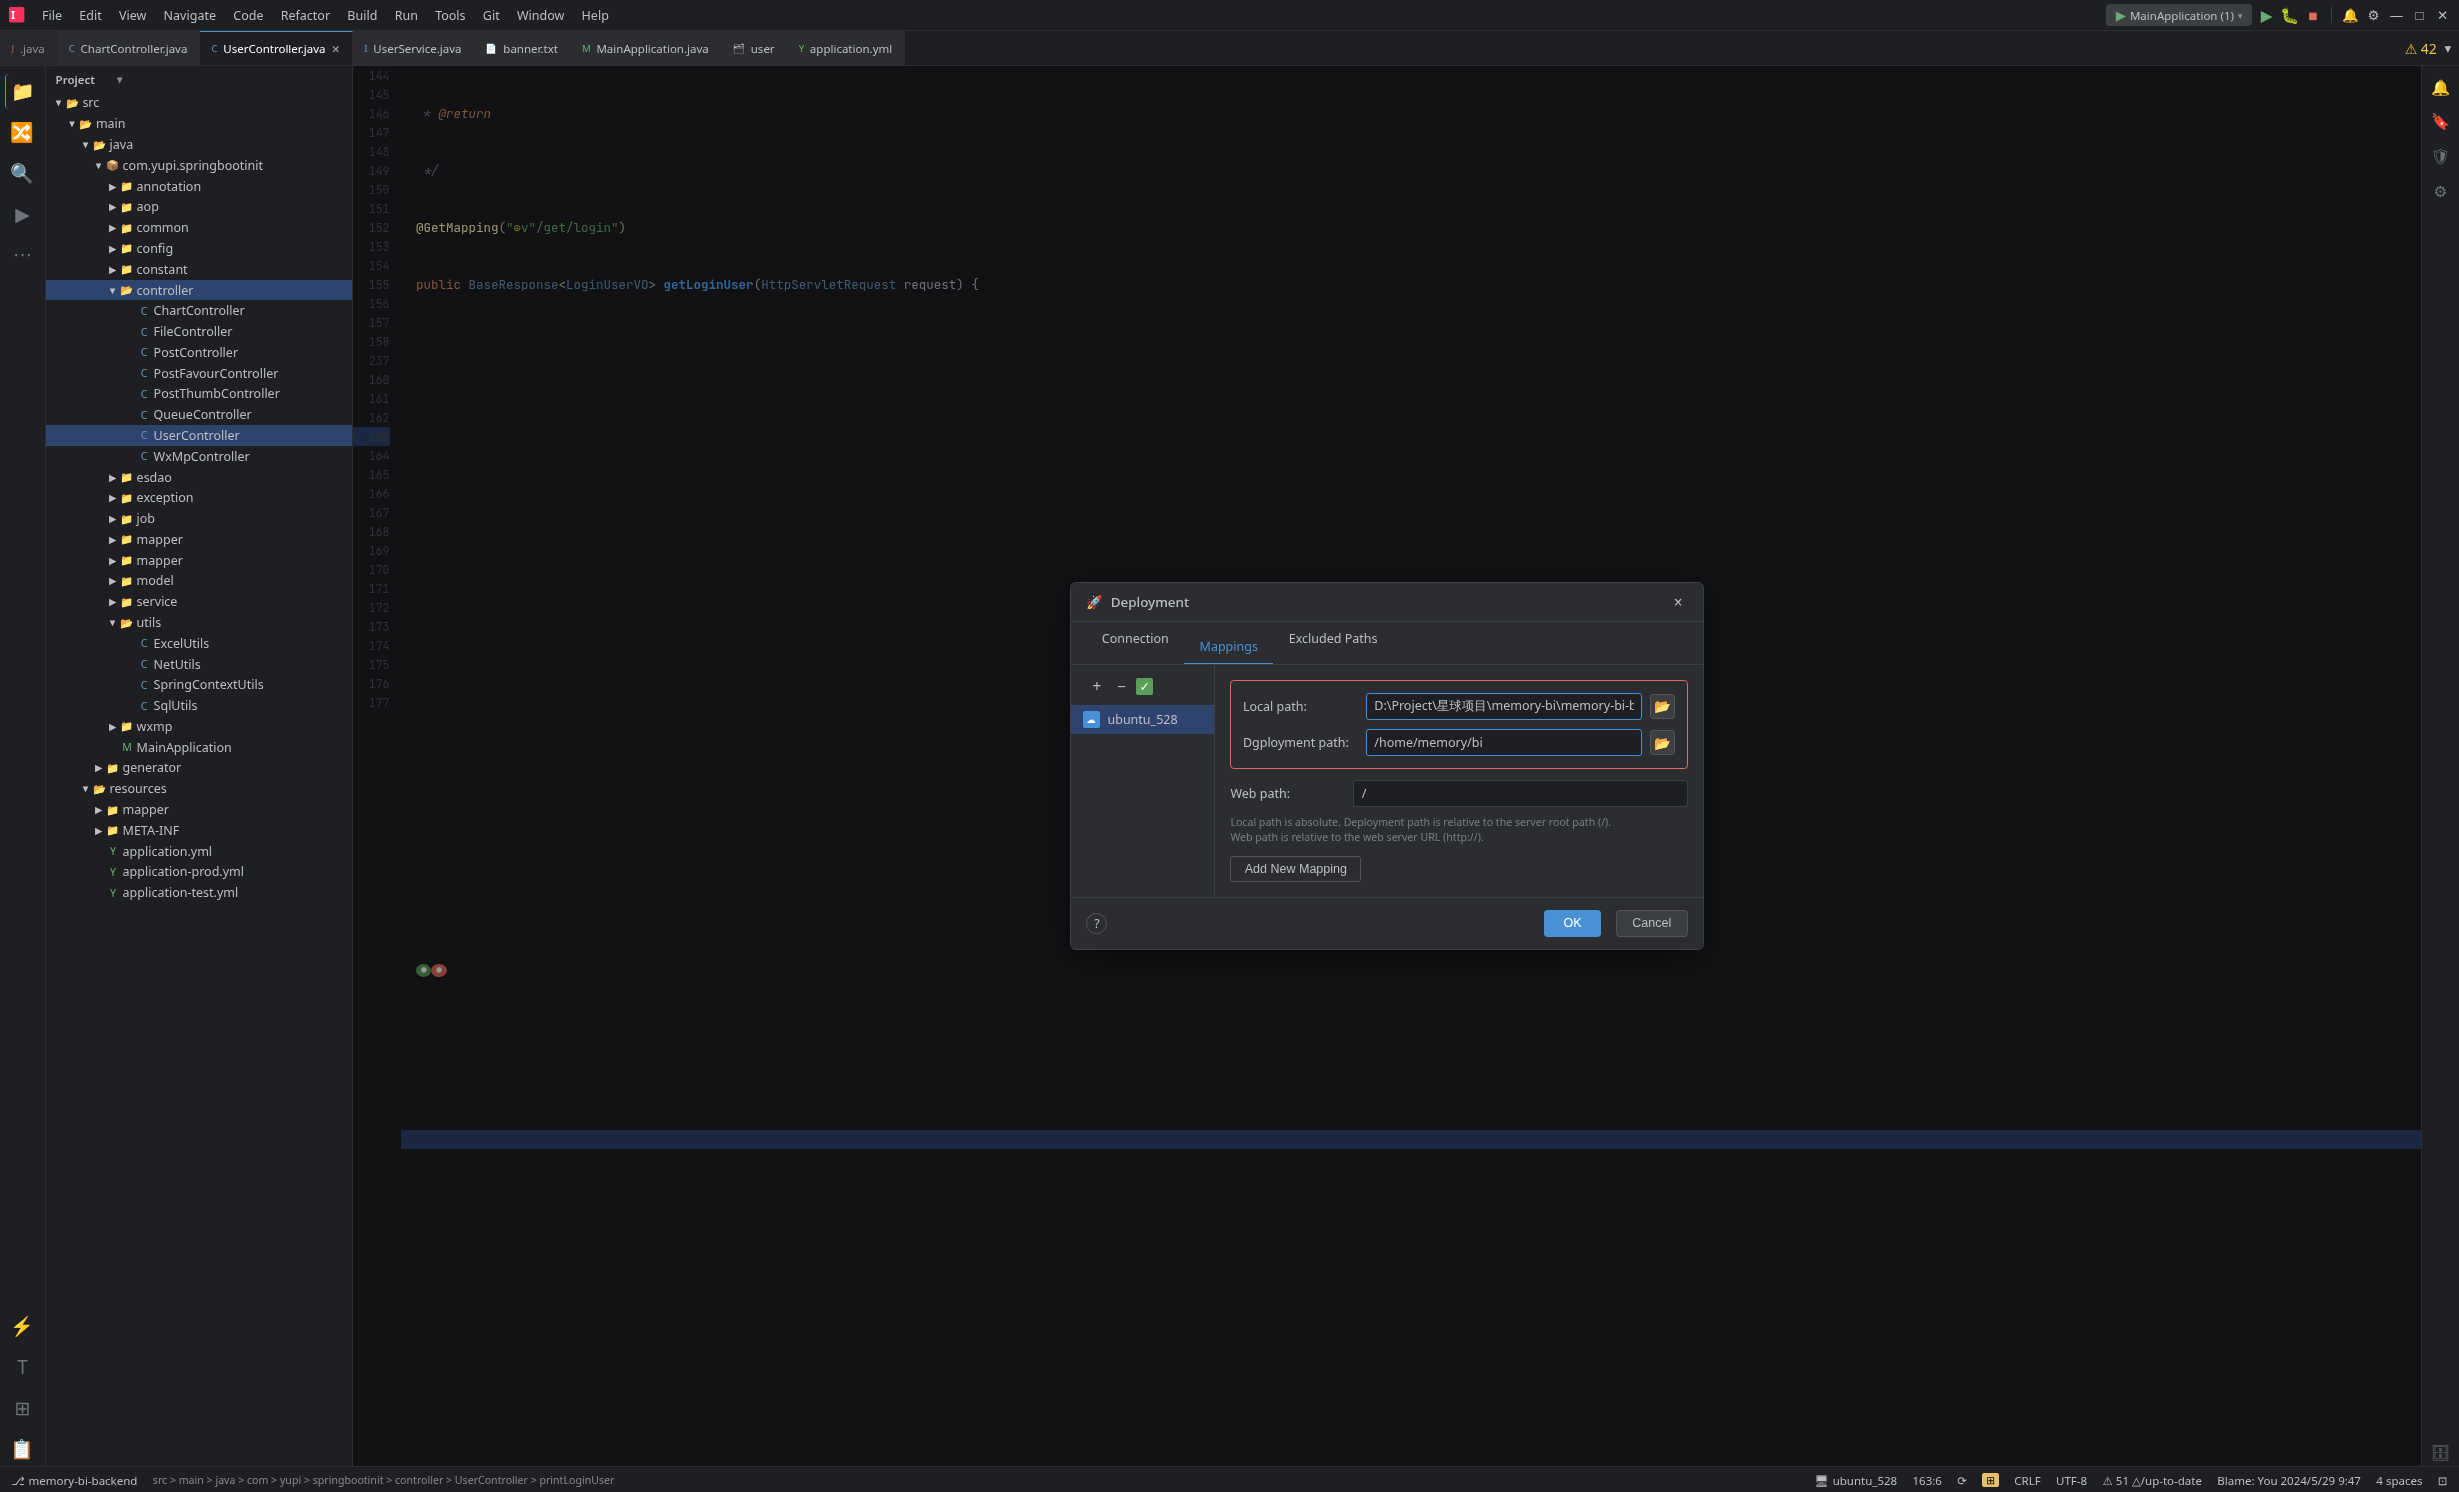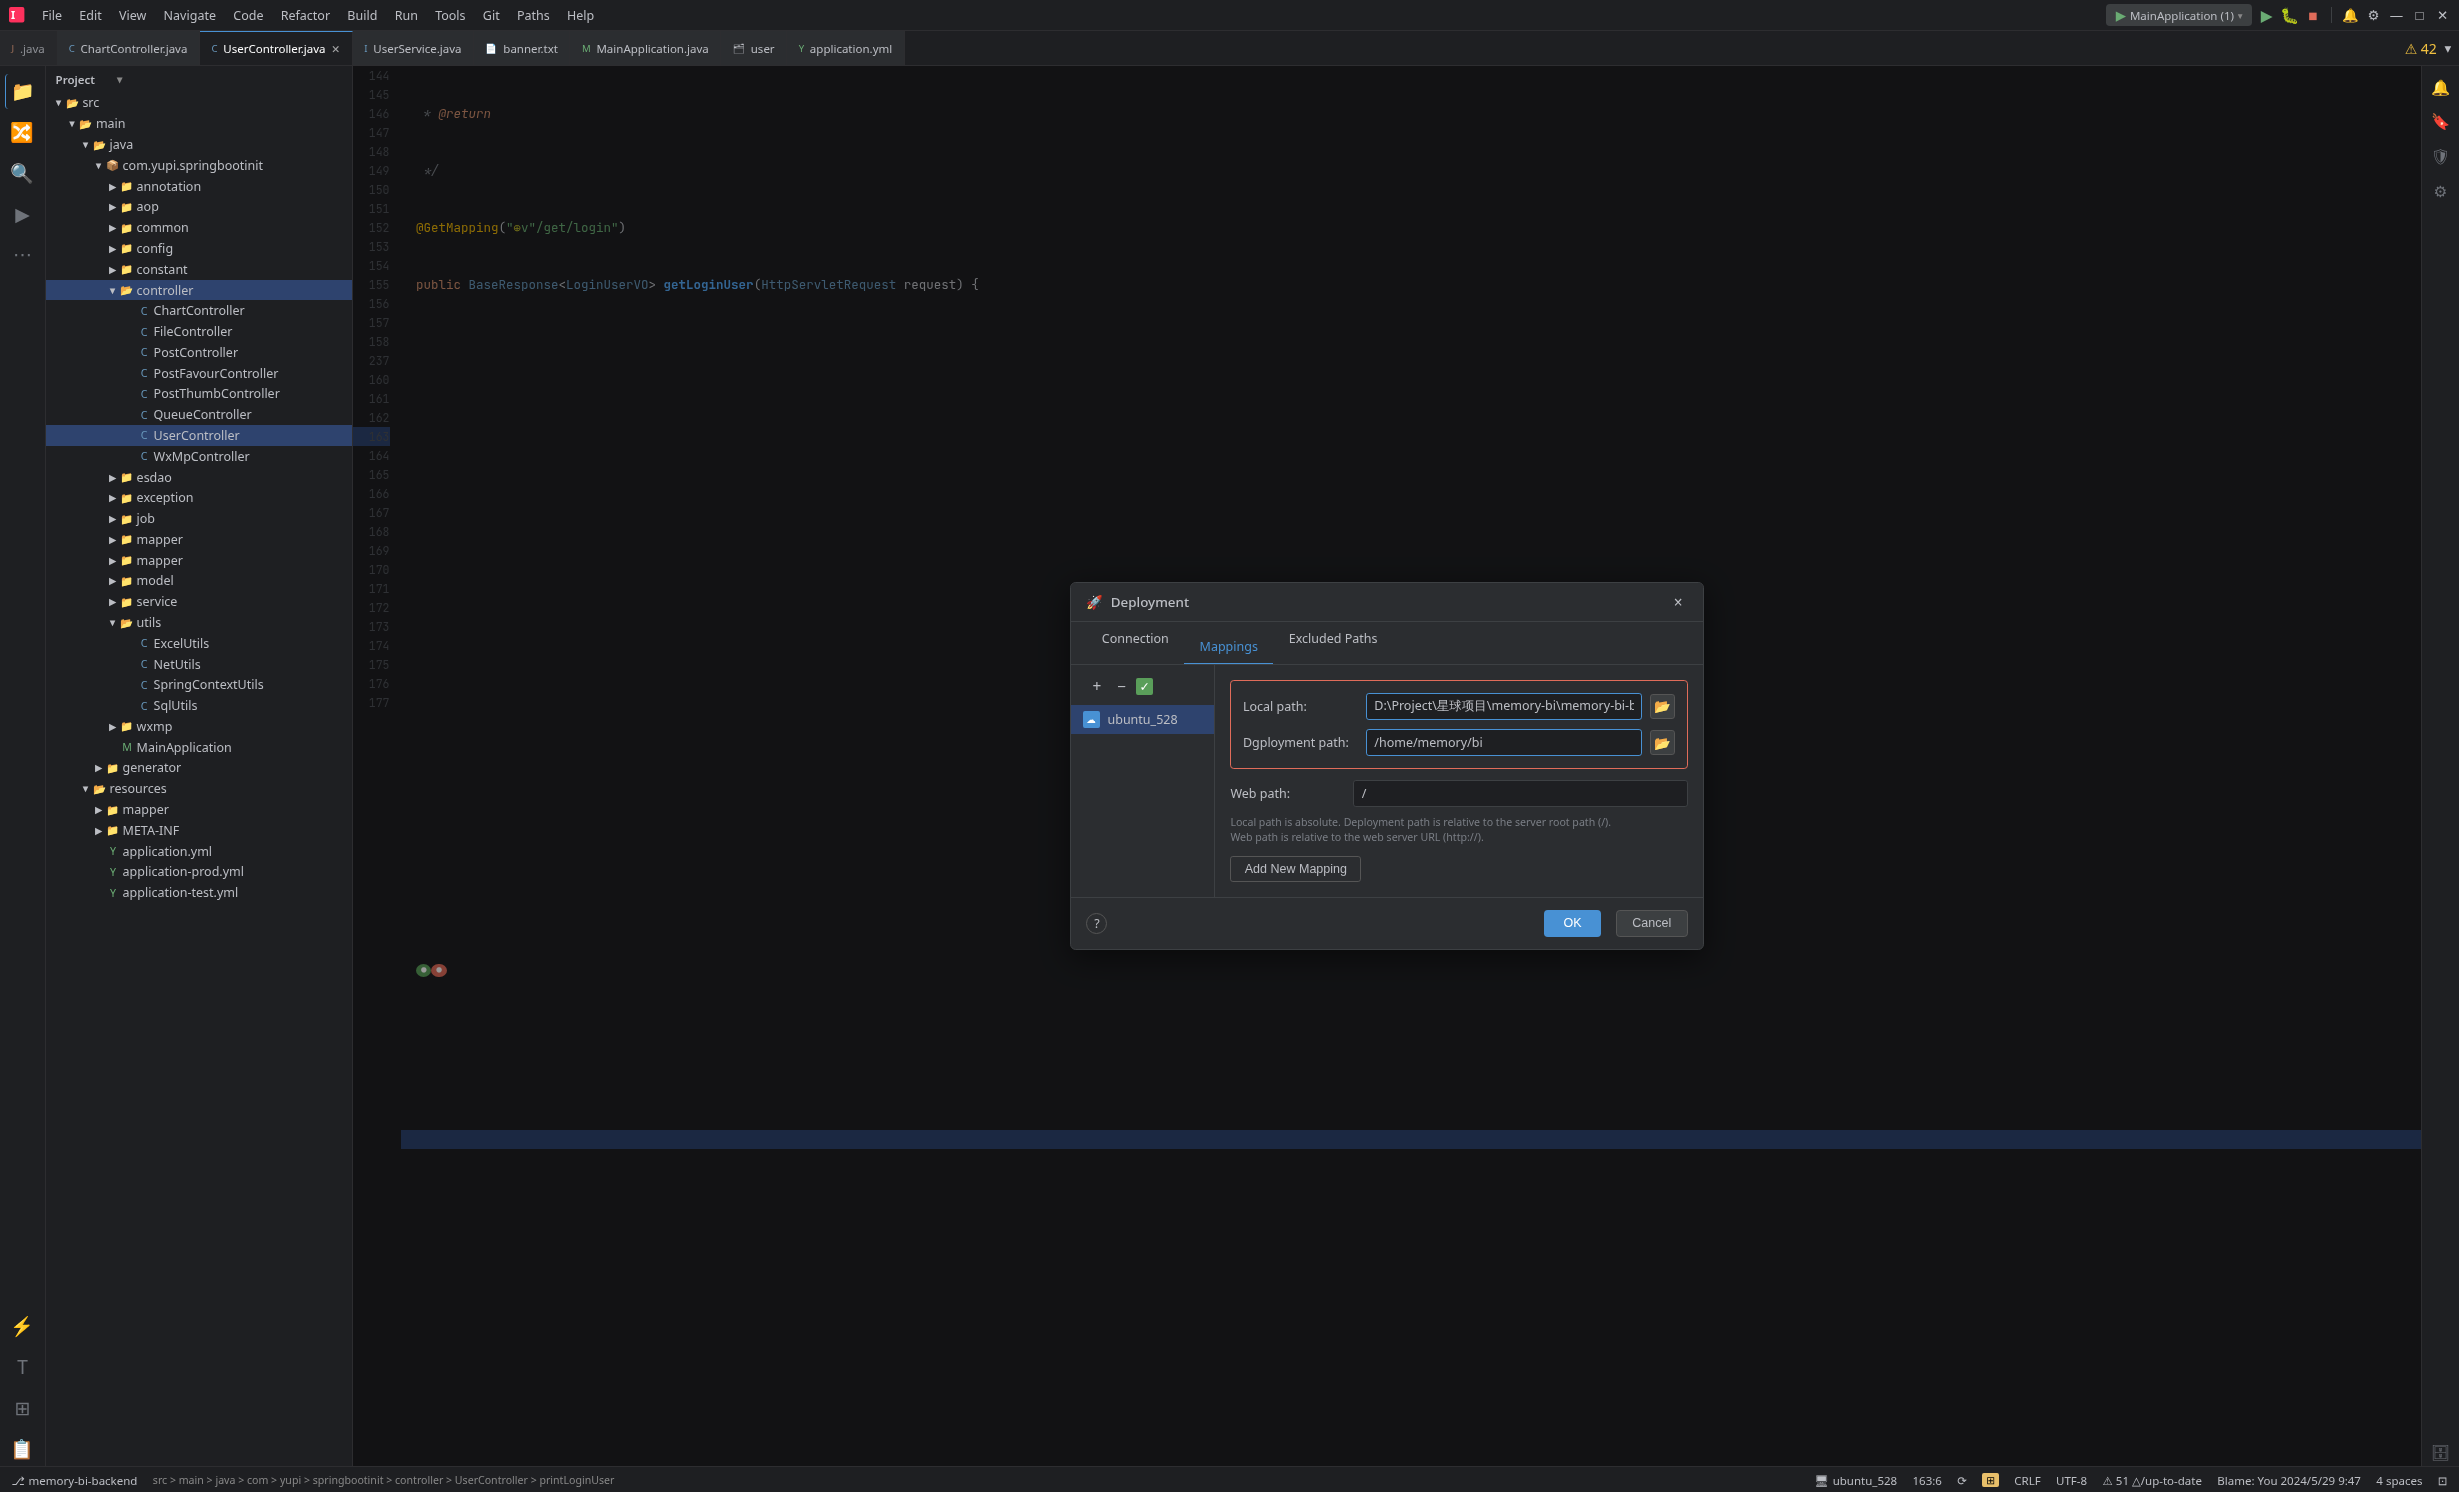--- a/index.html
+++ b/index.html
@@ -491,21 +491,21 @@
   <div class="menu-item">File</div>
   <div class="menu-item">Edit</div>
   <div class="menu-item">View</div>
   <div class="menu-item">Navigate</div>
   <div class="menu-item">Code</div>
   <div class="menu-item">Refactor</div>
   <div class="menu-item">Build</div>
   <div class="menu-item">Run</div>
   <div class="menu-item">Tools</div>
   <div class="menu-item">Git</div>
-  <div class="menu-item">Paths</div>
+  <div class="menu-item">Window</div>
   <div class="menu-item">Help</div>
   <div class="menu-bar-right">
     <div style="display:flex;align-items:center;gap:3.8px;font-size:11.5px;background:#3c3f41;border-radius:3.8px;padding:1.9px 9.6px;cursor:pointer;">
       <span style="color:#6aab73;font-size:13.4px;">▶</span>
       <span>MainApplication (1)</span>
       <span style="font-size:9.6px;color:#888;">▾</span>
     </div>
     <div class="menu-bar-right-btn" style="color:#6aab73;font-size:15.4px;">▶</div>
     <div class="menu-bar-right-btn" style="color:#56a8f5;font-size:15.4px;">🐛</div>
     <div class="menu-bar-right-btn" style="color:#e06c5a;font-size:15.4px;">■</div>
@@ -810,21 +810,21 @@
           <div>172</div>
           <div>173</div>
         <div>174</div>
           <div>175</div>
           <div>176</div>
           <div>177</div>
       </div>
       <div class="code-lines">
         <div class="code-line cm">   * <span style="color:#cf8e6d;font-style:italic;">@return</span></div>
         <div class="code-line cm">   */</div>
-        <div class="code-line">  <span style="color:#eab308;">@GetMapping</span>(<span style="color:#6aab73;">"</span><span style="color:#bbb529;">⊕</span><span style="color:#6aab73;">v"/get/login"</span>)</div>
+        <div class="code-line">  <span style="color:#fef9c3;">@GetMapping</span>(<span style="color:#6aab73;">"</span><span style="color:#bbb529;">⊕</span><span style="color:#6aab73;">v"/get/login"</span>)</div>
         <div class="code-line">  <span style="color:#cf8e6d;">public</span> <span style="color:#6897bb;">BaseResponse</span>&lt;<span style="color:#6897bb;">LoginUserVO</span>&gt; <span style="color:#56a8f5;font-weight:bold;">getLoginUser</span>(<span style="color:#6897bb;">HttpServletRequest</span> request) {</div>
         <div class="code-line"> </div>
         <div class="code-line"> </div>
         <div class="code-line"> </div>
         <div class="code-line"> </div>
         <div class="code-line"> </div>
         <div class="code-line"> </div>
         <div class="code-line"> </div>
         <div class="code-line"> </div>
         <div class="code-line"> </div>

